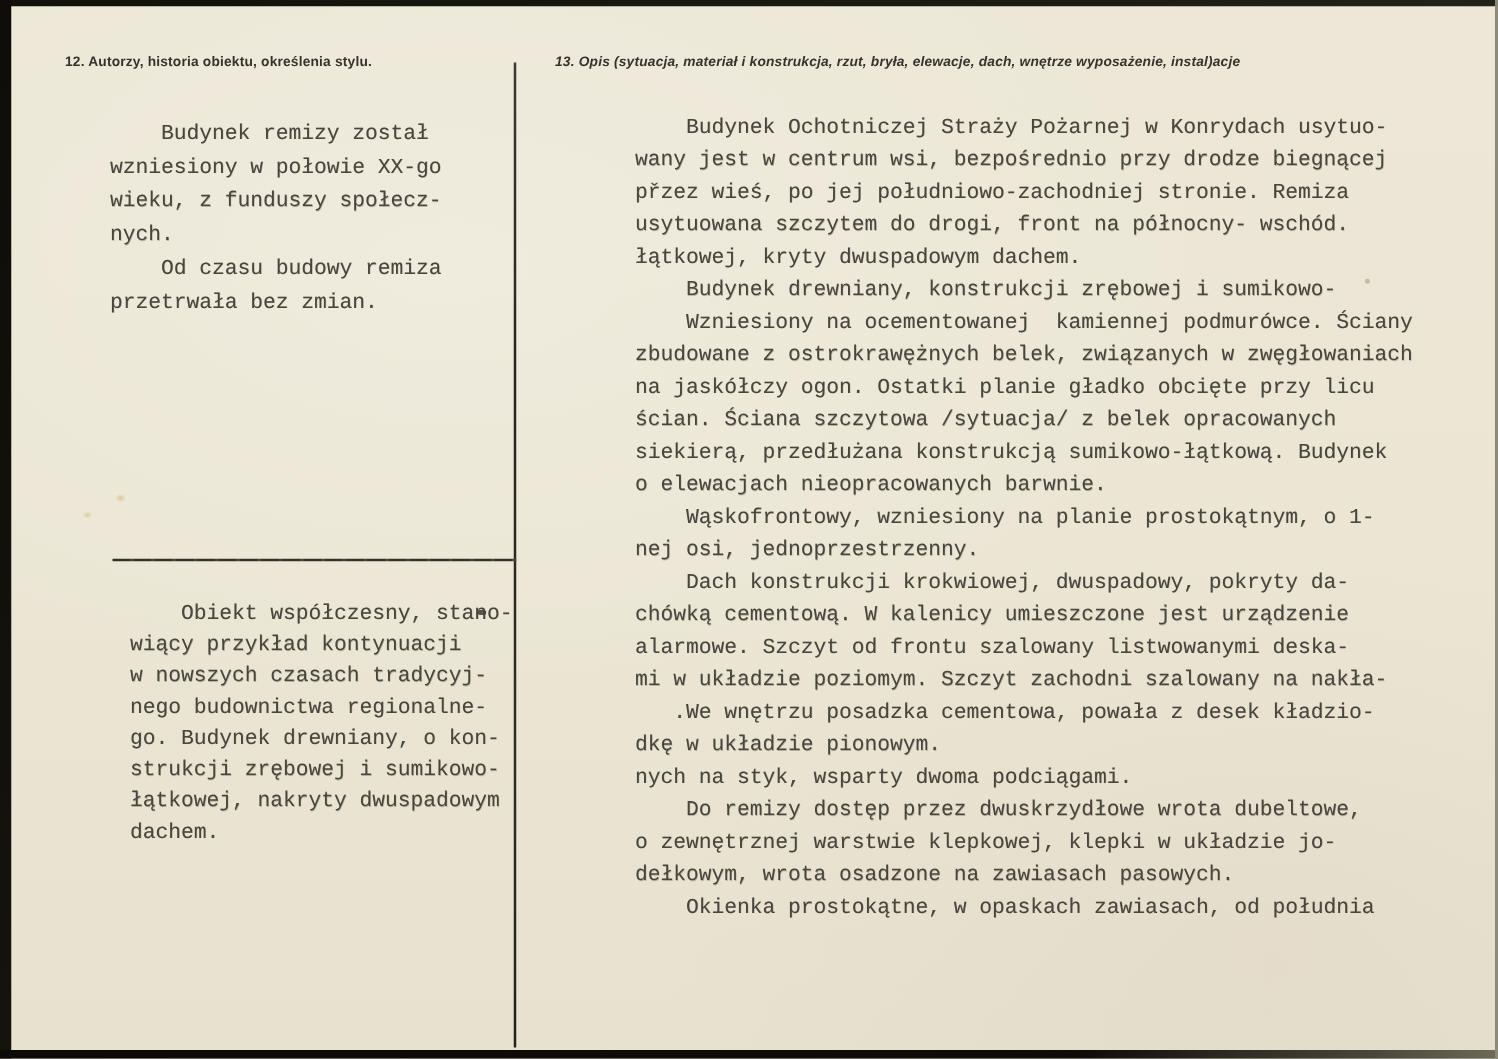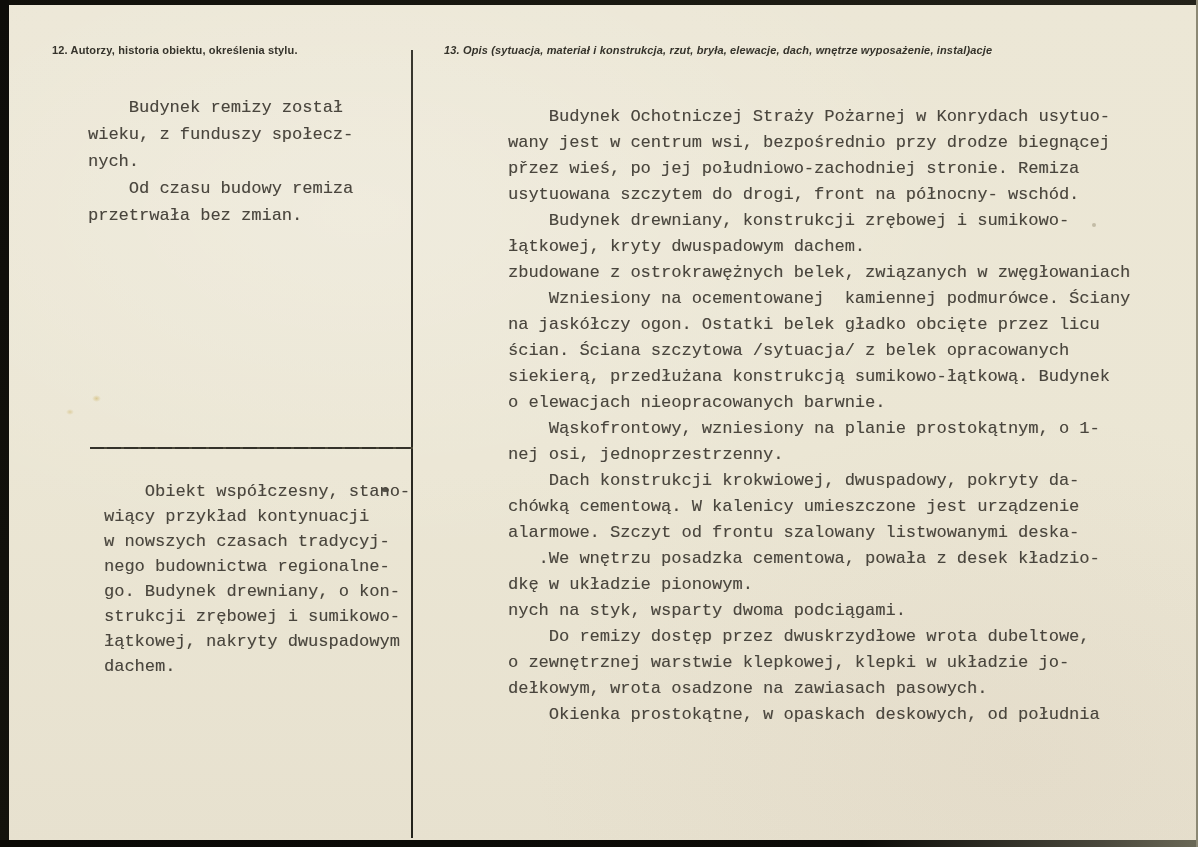--- a/index.html
+++ b/index.html
@@ -51,21 +51,21 @@
   .typed {
     position: absolute;
     font-family: "Liberation Mono", monospace;
     font-size: 17px;
     color: #49453d;
     text-shadow: 0.4px 0.4px 0 rgba(62,58,50,0.30);
   }
   .tline { white-space: pre; }
   #block-history-1 { left: 88px; top: 94px;  line-height: 27px; }
   #block-style     { left: 104px; top: 479px; line-height: 25px; }
-  #block-descr     { left: 508px; top: 104px; line-height: 26px; }
+  #block-descr     { left: 508px; top: 90px; line-height: 26px; }
 
   
   .stain { position: absolute; border-radius: 50%; }
   .stain-1 { left: 92px;  top: 395px; width: 9px; height: 7px;  background: radial-gradient(ellipse, rgba(203,176,92,0.55), rgba(203,176,92,0) 70%); }
   .stain-2 { left: 66px;  top: 409px; width: 8px; height: 6px;  background: radial-gradient(ellipse, rgba(203,176,92,0.45), rgba(203,176,92,0) 70%); }
   .speck-1 { left: 382px; top: 488px; width: 7px; height: 4px;  background: rgba(40,38,30,0.75); border-radius: 2px; }
   .speck-2 { left: 1092px; top: 223px; width: 4px; height: 4px; background: rgba(120,110,80,0.35); }
 </style>
 </head>
 <body>
@@ -84,20 +84,21 @@
 
   <div id="header-left" class="form-header">12. Autorzy, historia obiektu, określenia stylu.</div>
 
   <div id="header-right" class="form-header">13. Opis (sytuacja, materiał i konstrukcja, rzut, bryła, elewacje, dach, wnętrze wyposażenie, instal)acje</div>
 
   <div class="v-divider"></div>
   <div class="h-rule"></div>
 
   <div id="block-history-1" class="typed">
       <div class="tline">    Budynek remizy został</div>
+      <div class="tline">wzniesiony w połowie XX-go</div>
       <div class="tline">wieku, z funduszy społecz-</div>
       <div class="tline">nych.</div>
       <div class="tline">    Od czasu budowy remiza</div>
       <div class="tline">przetrwała bez zmian.</div>
     </div>
 
   <div id="block-style" class="typed">
       <div class="tline">    Obiekt współczesny, stano-</div>
       <div class="tline">wiący przykład kontynuacji</div>
       <div class="tline">w nowszych czasach tradycyj-</div>
@@ -106,35 +107,36 @@
       <div class="tline">strukcji zrębowej i sumikowo-</div>
       <div class="tline">łątkowej, nakryty dwuspadowym</div>
       <div class="tline">dachem.</div>
     </div>
 
   <div id="block-descr" class="typed">
       <div class="tline">    Budynek Ochotniczej Straży Pożarnej w Konrydach usytuo-</div>
       <div class="tline">wany jest w centrum wsi, bezpośrednio przy drodze biegnącej</div>
       <div class="tline">přzez wieś, po jej południowo-zachodniej stronie. Remiza</div>
       <div class="tline">usytuowana szczytem do drogi, front na północny- wschód.</div>
+      <div class="tline">łątkowej, kryty dwuspadowym dachem.</div>
       <div class="tline">    Budynek drewniany, konstrukcji zrębowej i sumikowo-</div>
-      <div class="tline">łątkowej, kryty dwuspadowym dachem.</div>
+      <div class="tline">    Wzniesiony na ocementowanej  kamiennej podmurówce. Ściany</div>
       <div class="tline">zbudowane z ostrokrawężnych belek, związanych w zwęgłowaniach</div>
-      <div class="tline">    Wzniesiony na ocementowanej  kamiennej podmurówce. Ściany</div>
-      <div class="tline">na jaskółczy ogon. Ostatki belek gładko obcięte przez licu</div>
+      <div class="tline">na jaskółczy ogon. Ostatki planie gładko obcięte przy licu</div>
       <div class="tline">ścian. Ściana szczytowa /sytuacja/ z belek opracowanych</div>
       <div class="tline">siekierą, przedłużana konstrukcją sumikowo-łątkową. Budynek</div>
       <div class="tline">o elewacjach nieopracowanych barwnie.</div>
       <div class="tline">    Wąskofrontowy, wzniesiony na planie prostokątnym, o 1-</div>
       <div class="tline">nej osi, jednoprzestrzenny.</div>
       <div class="tline">    Dach konstrukcji krokwiowej, dwuspadowy, pokryty da-</div>
       <div class="tline">chówką cementową. W kalenicy umieszczone jest urządzenie</div>
       <div class="tline">alarmowe. Szczyt od frontu szalowany listwowanymi deska-</div>
+      <div class="tline">mi w układzie poziomym. Szczyt zachodni szalowany na nakła-</div>
       <div class="tline">   .We wnętrzu posadzka cementowa, powała z desek kładzio-</div>
       <div class="tline">dkę w układzie pionowym.</div>
       <div class="tline">nych na styk, wsparty dwoma podciągami.</div>
       <div class="tline">    Do remizy dostęp przez dwuskrzydłowe wrota dubeltowe,</div>
       <div class="tline">o zewnętrznej warstwie klepkowej, klepki w układzie jo-</div>
       <div class="tline">dełkowym, wrota osadzone na zawiasach pasowych.</div>
-      <div class="tline">    Okienka prostokątne, w opaskach deskowych, od południa</div>
+      <div class="tline">    Okienka prostokątne, w opaskach zawiasach, od południa</div>
     </div>
 
 </div>
 
 </body></html>

